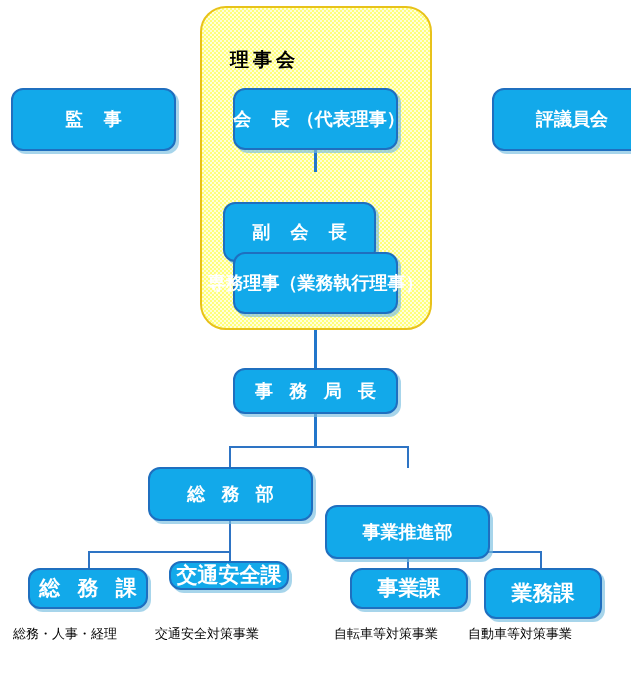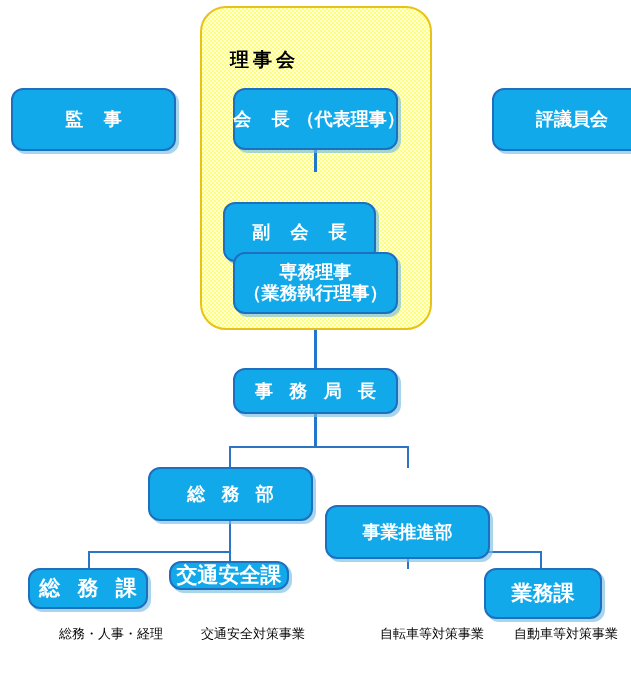--- a/index.html
+++ b/index.html
@@ -76,21 +76,21 @@
   .node.spaced .l1 { letter-spacing: 7px; text-indent: 7px; }
   .node.spaced-sm .l1 { letter-spacing: 5px; text-indent: 5px; text-align: center; }
   .node.f18 { font-size: 18px; }
   .node.f17 { font-size: 21px; }
 
   
   .caption {
     position: absolute;
     color: #000000;
     font-size: 13px;
-    text-align: right;
+    text-align: left;
     white-space: nowrap;
     line-height: 1;
   }
 </style>
 </head>
 <body>
 
 <div id="chart-root">
 
   <div class="line v thick" style="left:314px; top:312px; width:3px; height:58px;"></div>
@@ -126,21 +126,21 @@
 
   <div class="node f18" style="left:233px; top:88px; width:165px; height:62px; flex-direction:row;">
     <span class="l1 sp" style="letter-spacing:7px; text-indent:7px;">会 長</span>
     <span class="l2">（代表理事）</span>
   </div>
 
   <div class="node f18 spaced" style="left:223px; top:170px; width:153px; height:60px;margin-top:32px;">
     <span class="l1">副 会 長</span>
   </div>
 
-  <div class="node f18" style="left:233px; top:252px; width:165px; height:62px; flex-direction:column;">
+  <div class="node f18" style="left:233px; top:252px; width:165px; height:62px; flex-direction:row;">
     <span class="l1">専務理事</span>
     <span class="l2">（業務執行理事）</span>
   </div>
 
   <div class="node f18 spaced-sm" style="left:233px; top:368px; width:165px; height:46px;">
     <span class="l1">事 務 局 長</span>
   </div>
 
   <div class="node f18 spaced-sm" style="left:148px; top:467px; width:165px; height:54px;">
     <span class="l1">総 務 部</span>
@@ -151,20 +151,23 @@
   </div>
 
   <div class="node f17 spaced-sm" style="left:28px; top:568px; width:120px; height:41px;">
     <span class="l1">総 務 課</span>
   </div>
 
   <div class="node f17" style="left:169px; top:561px; width:120px; height:29px;">
     <span class="l1">交通安全課</span>
   </div>
 
+  <div class="node f17" style="left:350px; top:568px; width:118px; height:41px;">
+    <span class="l1">事業課</span>
+  </div>
 
   <div class="node f17" style="left:484px; top:568px; width:118px; height:51px;">
     <span class="l1">業務課</span>
   </div>
 
   <div class="caption" style="left:13px; top:627px; width:150px;">総務・人事・経理</div>
 
   <div class="caption" style="left:155px; top:627px; width:150px;">交通安全対策事業</div>
 
   <div class="caption" style="left:334px; top:627px; width:150px;">自転車等対策事業</div>

